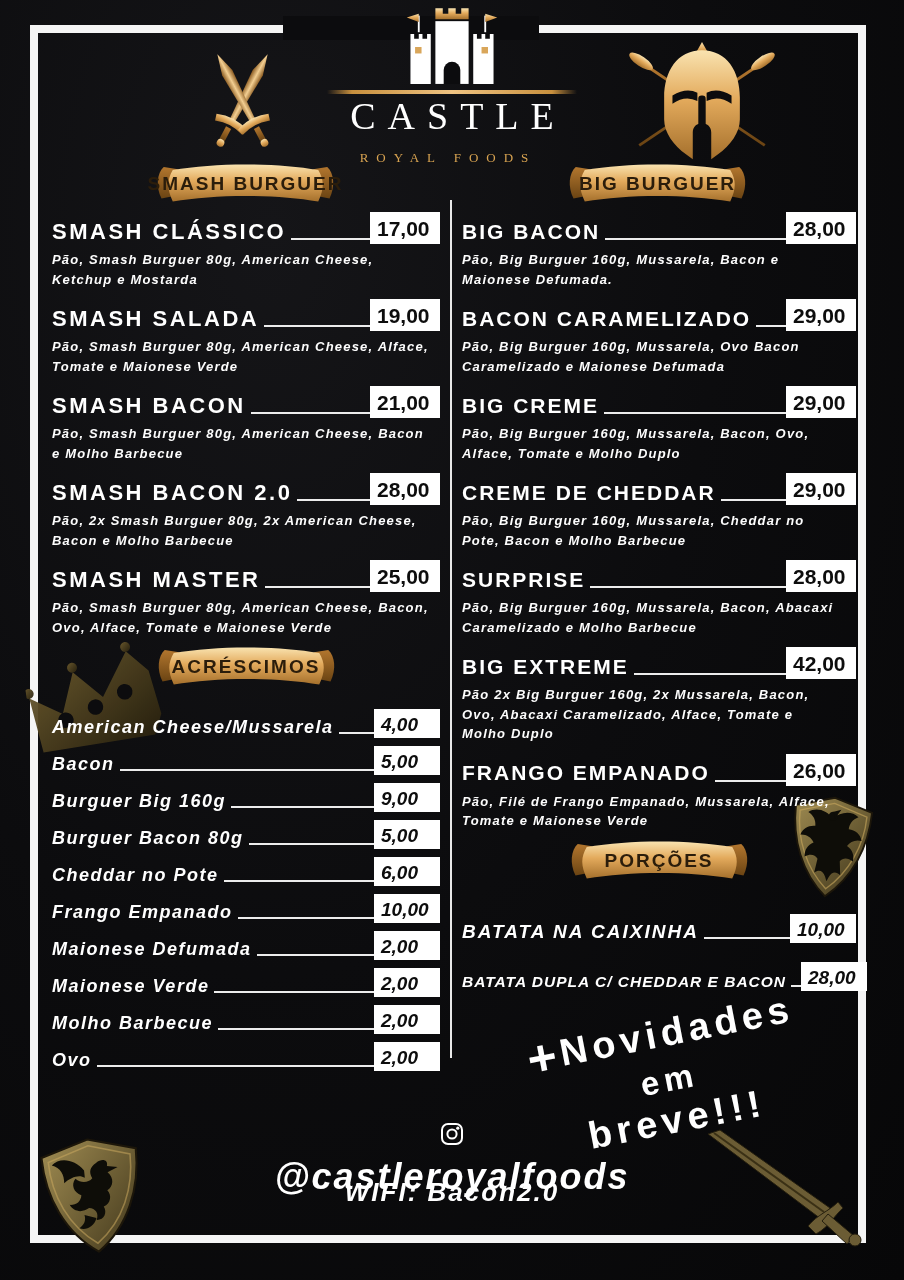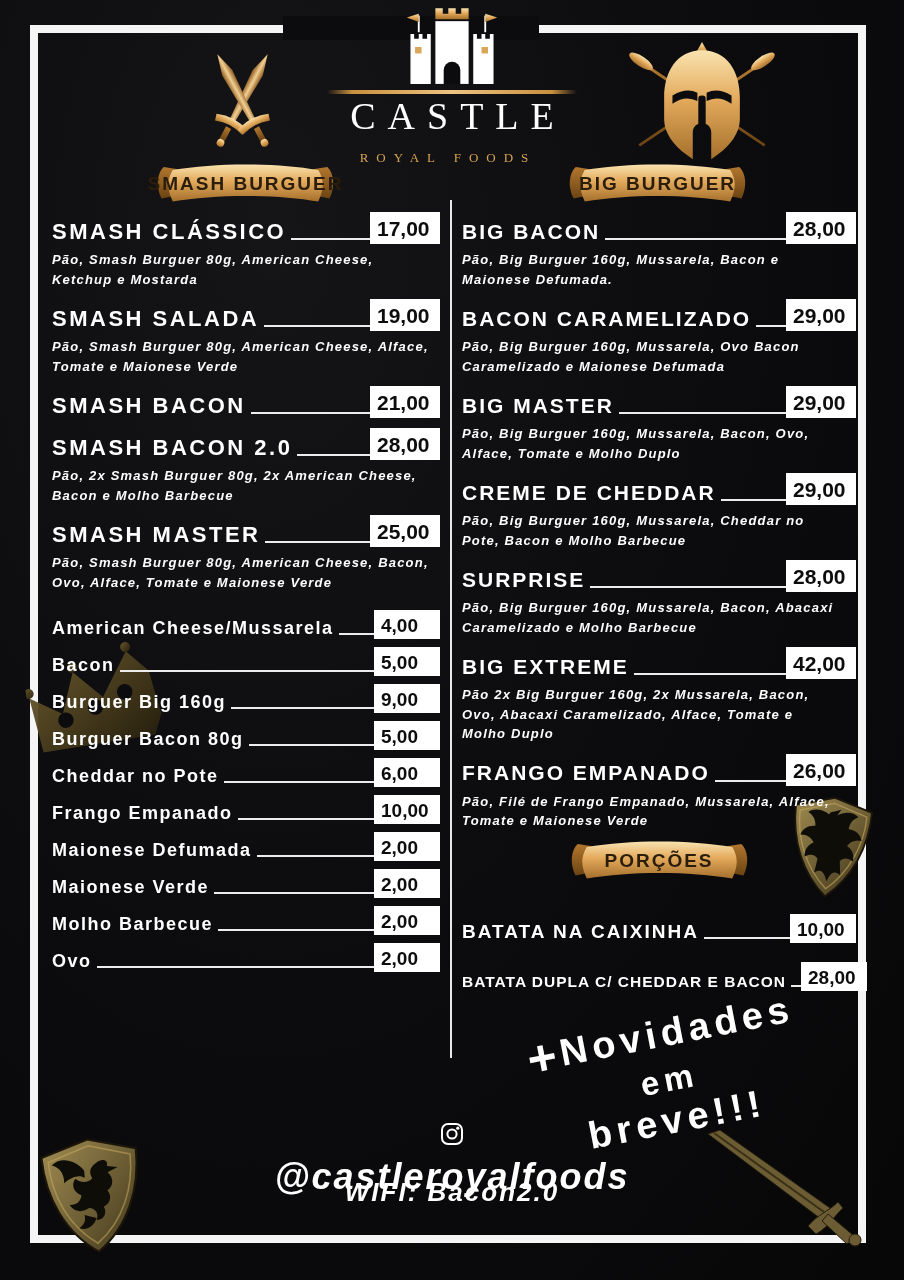--- a/index.html
+++ b/index.html
@@ -39,21 +39,21 @@
   .menu-item{margin-bottom:10px;}
   .item-head{display:flex;align-items:flex-end;}
   .item-name{font-size:22px;font-weight:700;letter-spacing:2.5px;white-space:nowrap;line-height:1.15;}
   .right-col .item-name{font-size:21px;letter-spacing:2px;}
   .leader{flex:1;border-bottom:2.5px solid #ececec;margin:0 0 4px 5px;min-width:10px;}
   .price-box{background:#fff;color:#0d0d0d;font-weight:700;font-size:21px;line-height:1;
     padding:6px 7px 5px;min-width:56px;text-align:left;}
   .item-desc{font-size:13px;font-style:italic;font-weight:700;letter-spacing:1.2px;line-height:1.5;
     margin-top:6px;max-width:380px;color:#fdfdfd;}
 
-  .addon-row{display:flex;align-items:flex-end;height:37px;}
+  .addon-row{display:flex;align-items:flex-end;height:37px;font-style:italic;}
   .addon-name{font-size:18px;font-weight:700;letter-spacing:1.5px;white-space:nowrap;line-height:1.1;}
   .addon-row .price-box{font-size:19px;padding:6px 7px 4px;min-width:52px;}
   .porcao-row{display:flex;align-items:flex-end;height:48px;}
   .porcao-row .addon-name{font-size:19px;letter-spacing:2px;}
   #porcoes-items .porcao-row:nth-of-type(2) .addon-name{font-size:15.5px;letter-spacing:1px;}
 
   
   .announcement{position:absolute;left:472px;top:1006px;width:392px;z-index:5;
     transform:rotate(-11deg);text-align:center;font-weight:700;line-height:1.12;}
   .ann-line1{font-size:38px;letter-spacing:5px;}
@@ -192,38 +192,47 @@
       <span class="price-box">19,00</span>
     </div>
     <div class="item-desc">Pão, Smash Burguer 80g, American Cheese, Alface, Tomate e Maionese Verde</div>
   </div>
         <div class="menu-item">
     <div class="item-head">
       <span class="item-name">SMASH BACON</span>
       <span class="leader"></span>
       <span class="price-box">21,00</span>
     </div>
+    <div class="item-desc">Pão, Smash Burguer 80g, American Cheese, Bacon e Molho Barbecue</div>
   </div>
         <div class="menu-item">
     <div class="item-head">
       <span class="item-name">SMASH BACON 2.0</span>
       <span class="leader"></span>
       <span class="price-box">28,00</span>
     </div>
     <div class="item-desc">Pão, 2x Smash Burguer 80g, 2x American Cheese, Bacon e Molho Barbecue</div>
   </div>
         <div class="menu-item">
     <div class="item-head">
       <span class="item-name">SMASH MASTER</span>
       <span class="leader"></span>
       <span class="price-box">25,00</span>
     </div>
     <div class="item-desc">Pão, Smash Burguer 80g, American Cheese, Bacon, Ovo, Alface, Tomate e Maionese Verde</div>
   </div>
       </div>
+    <div class="ribbon">
+      <svg viewBox="0 0 250 56">
+        <path d="M16,4 C7,12 5,30 13,46 L38,41 C29,29 29,15 35,7 Z" fill="url(#gGoldD)"></path>
+        <path d="M234,4 C243,12 245,30 237,46 L212,41 C221,29 221,15 215,7 Z" fill="url(#gGoldD)"></path>
+        <path d="M28,8 C85,-2 165,-2 222,8 C230,22 230,32 222,50 C165,40 85,40 28,50 C20,32 20,22 28,8 Z" fill="url(#gGold)"></path>
+      </svg>
+      <span class="ribbon-label">ACRÉSCIMOS</span>
+    </div>
     <div id="addon-items">
         <div class="addon-row">
     <span class="addon-name">American Cheese/Mussarela</span>
     <span class="leader"></span>
     <span class="price-box">4,00</span>
   </div>
         <div class="addon-row">
     <span class="addon-name">Bacon</span>
     <span class="leader"></span>
     <span class="price-box">5,00</span>
@@ -284,21 +293,21 @@
         <div class="menu-item">
     <div class="item-head">
       <span class="item-name">BACON CARAMELIZADO</span>
       <span class="leader"></span>
       <span class="price-box">29,00</span>
     </div>
     <div class="item-desc">Pão, Big Burguer 160g, Mussarela, Ovo Bacon Caramelizado e Maionese Defumada</div>
   </div>
         <div class="menu-item">
     <div class="item-head">
-      <span class="item-name">BIG MASTER</span>
+      <span class="item-name">BIG CREME</span>
       <span class="leader"></span>
       <span class="price-box">29,00</span>
     </div>
     <div class="item-desc">Pão, Big Burguer 160g, Mussarela, Bacon, Ovo, Alface, Tomate e Molho Duplo</div>
   </div>
         <div class="menu-item">
     <div class="item-head">
       <span class="item-name">CREME DE CHEDDAR</span>
       <span class="leader"></span>
       <span class="price-box">29,00</span>

